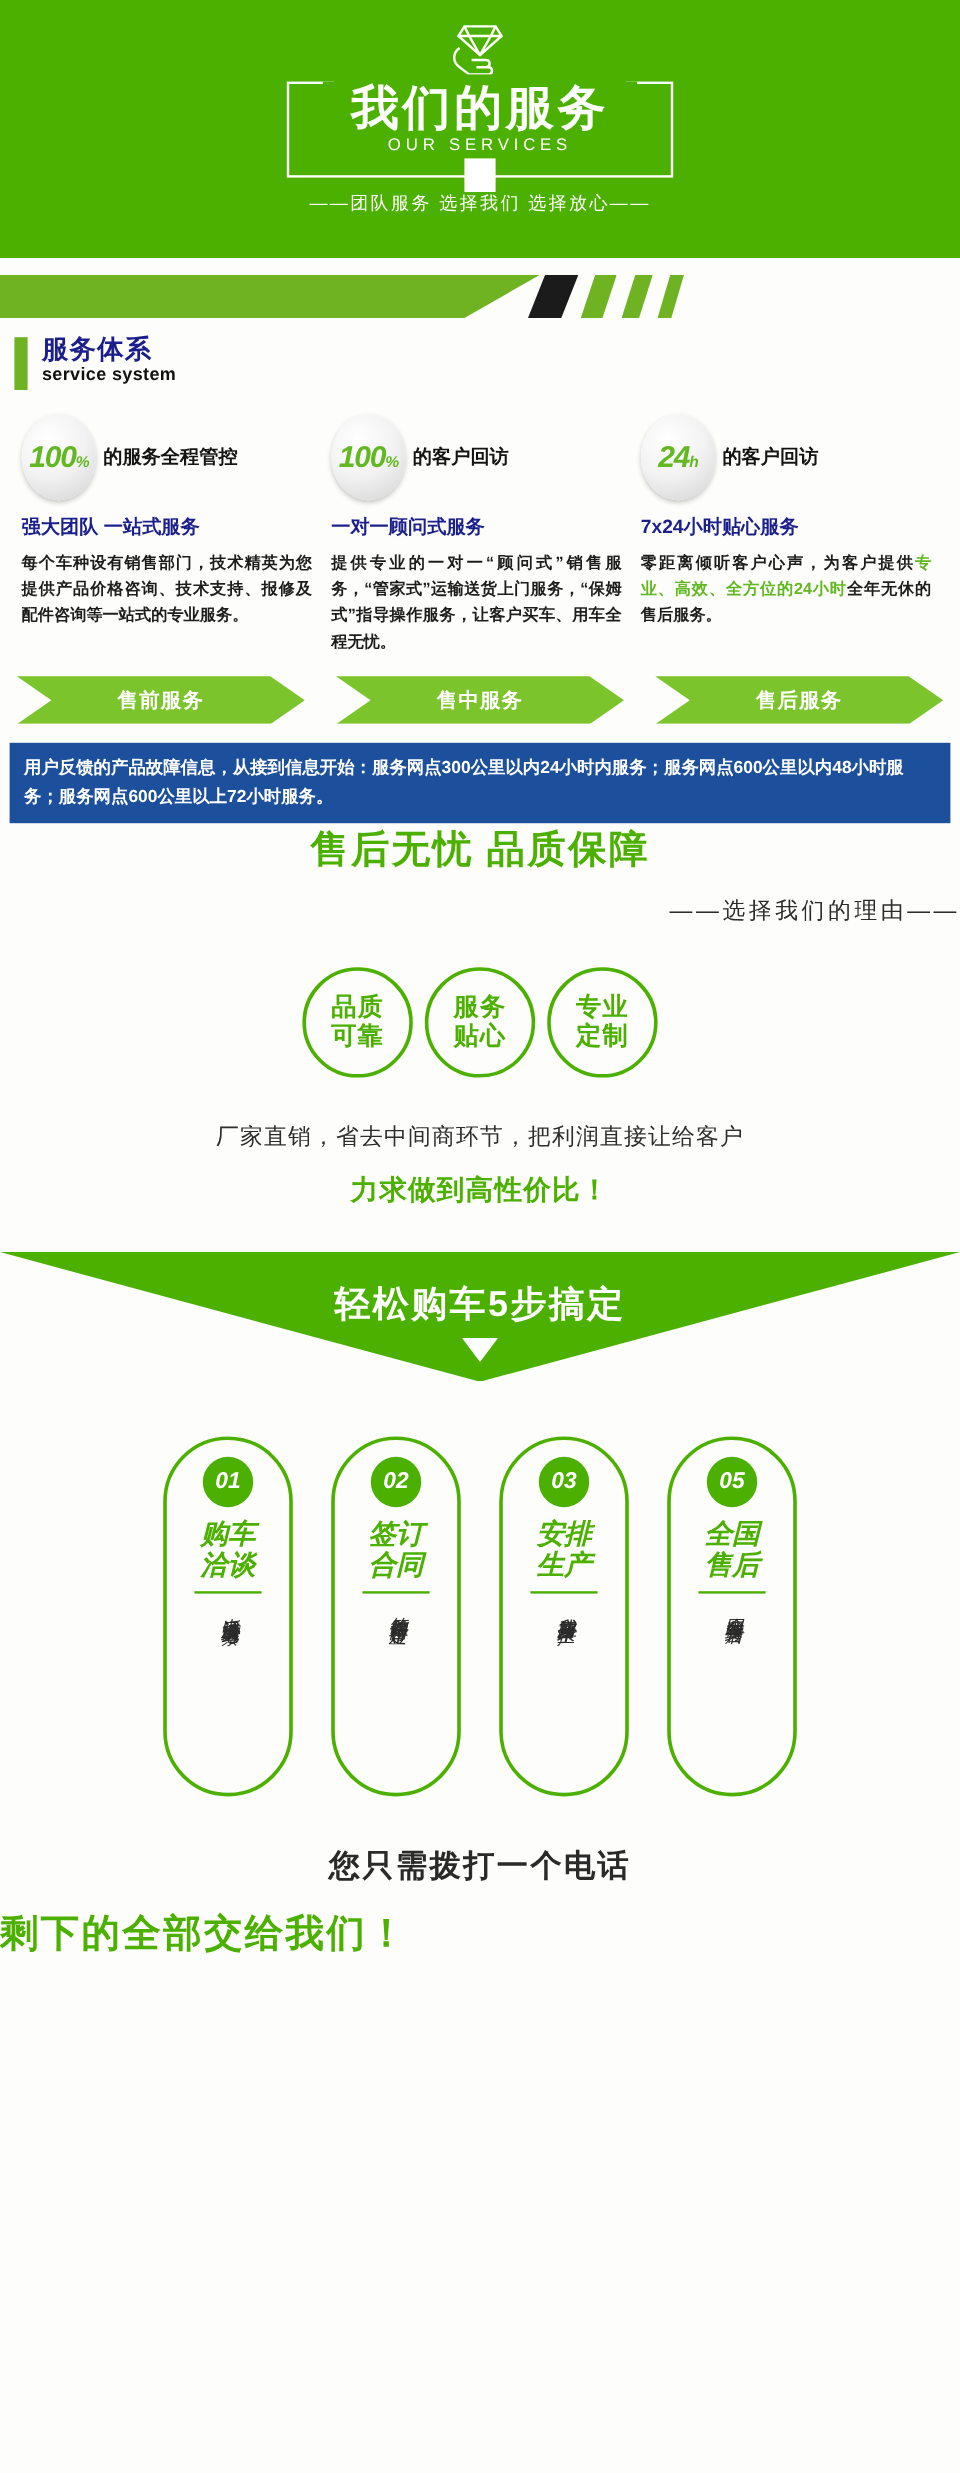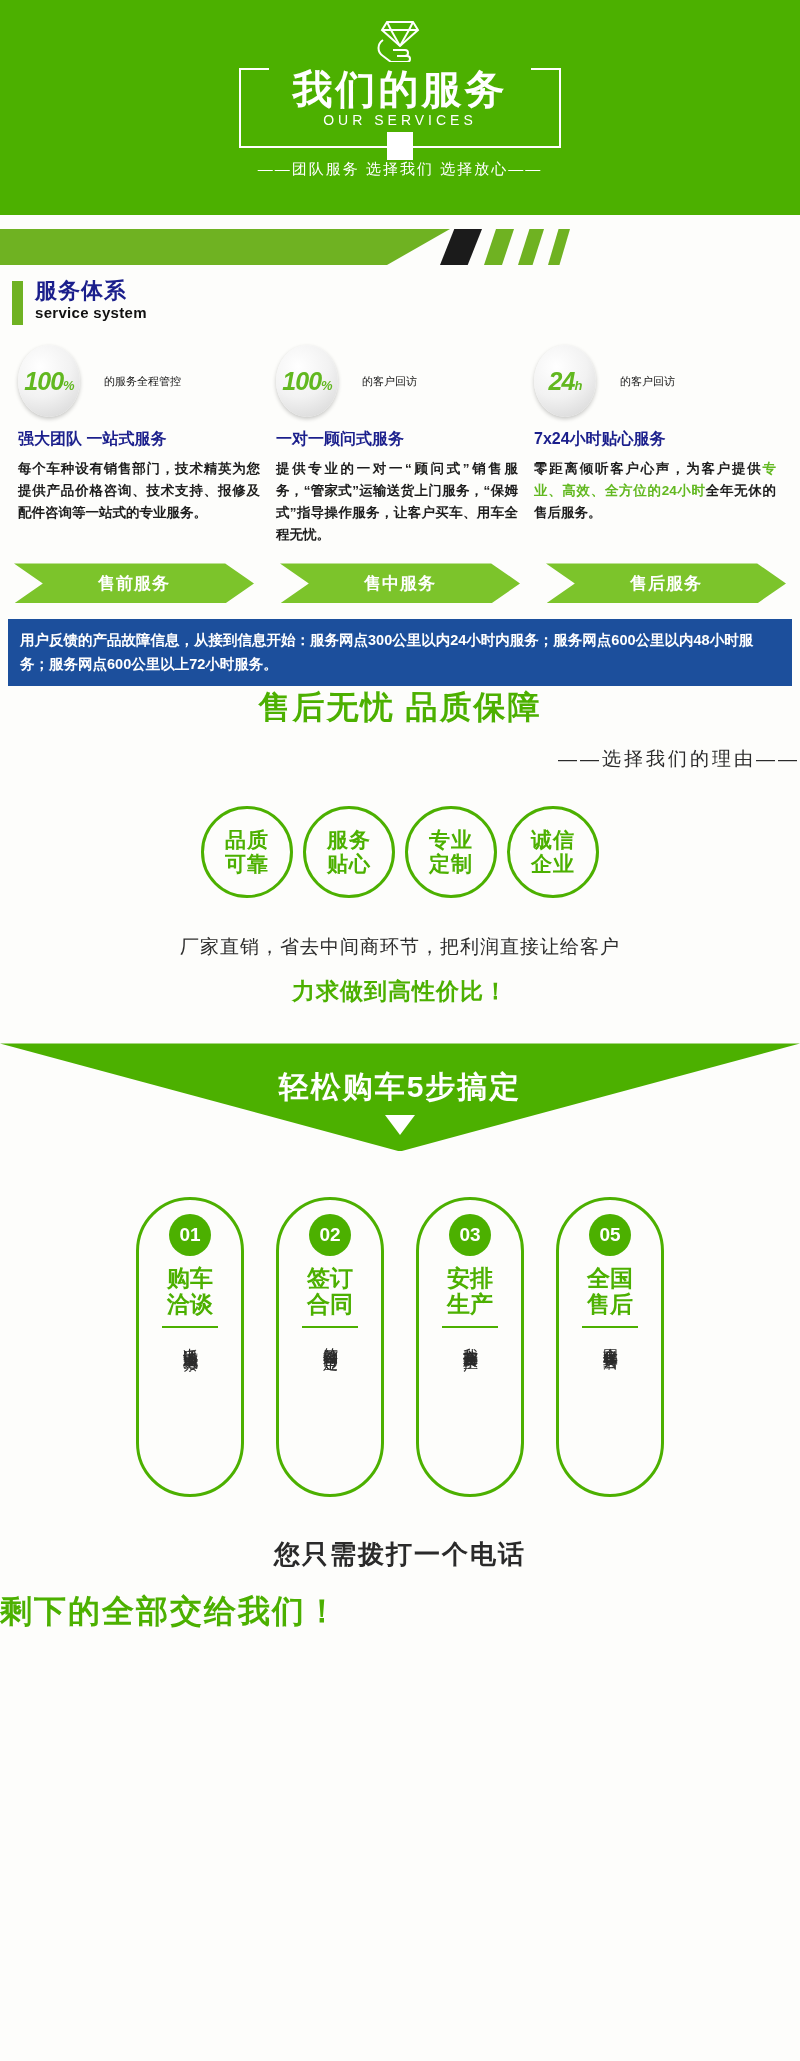--- a/index.html
+++ b/index.html
@@ -59,21 +59,21 @@
   .feat { width:266px; padding:0 8px; }
   .feat-head { display:flex; align-items:center; height:76px; }
   .oval {
     width:62px; height:72px; border-radius:50%;
     background:radial-gradient(circle at 36% 30%, #ffffff 0%, #f2f2f2 48%, #d2d2d2 100%);
     box-shadow:0 2px 4px rgba(0,0,0,.22);
     display:flex; align-items:center; justify-content:center; flex:0 0 auto;
   }
   .oval-txt { color:#62b820; font-size:25px; font-weight:bold; font-style:italic; letter-spacing:-1px; }
   .oval-txt sub { font-size:13px; vertical-align:baseline; }
-  .feat-head-txt { color:#141414; font-size:11px; font-weight:normal; letter-spacing:0; margin-left:24px; }
+  .feat-head-txt { color:#141414; font-size:16px; font-weight:bold; letter-spacing:0; margin-left:6px; }
   .feat-title { color:#1b1f8c; font-size:16px; font-weight:bold; margin:10px 0 8px 0; letter-spacing:0; }
   .feat-body { color:#1d1d1d; font-size:13.5px; line-height:1.62; text-align:justify; font-weight:bold; }
   .hl { color:#62b820; }
 
   
   .chev-row { display:flex; justify-content:space-between; padding:18px 14px 0 14px; }
   .chev {
     width:240px; height:40px; background:#7cc42b; color:#fff;
     font-size:17px; font-weight:bold; letter-spacing:1px;
     display:flex; align-items:center; justify-content:center;
@@ -111,21 +111,21 @@
     position:absolute; left:0; right:0; top:24px; text-align:center;
     color:#ffffff; font-size:30px; font-weight:bold; letter-spacing:2px;
   }
   .bigarrow-tri {
     position:absolute; left:50%; top:72px; transform:translateX(-50%);
     width:0; height:0; border-left:15px solid transparent; border-right:15px solid transparent;
     border-top:20px solid #ffffff;
   }
 
   
-  .steps { display:flex; justify-content:center; gap:32px; margin-top:24px; }
+  .steps { display:flex; justify-content:center; gap:32px; margin-top:24px;font-style:italic; }
   .step {
     width:108px; height:300px; border:3px solid #4cb000; border-radius:54px;
     display:flex; flex-direction:column; align-items:center; padding-top:14px;
   }
   .step-num {
     width:42px; height:42px; border-radius:50%; background:#4cb000; color:#fff;
     font-size:19px; font-weight:bold; display:flex; align-items:center; justify-content:center;
   }
   .step-title {
     color:#4cb000; font-size:23px; font-weight:bold; line-height:1.1;
@@ -233,24 +233,20 @@
     <span>可靠</span>
   </div>
   <div class="badge">
     <span>服务</span>
     <span>贴心</span>
   </div>
   <div class="badge">
     <span>专业</span>
     <span>定制</span>
   </div>
-  <div class="badge">
-    <span>诚信</span>
-    <span>企业</span>
-  </div>
 </div>
 
 <div class="promo1">厂家直销，省去中间商环节，把利润直接让给客户</div>
 <div class="promo2">力求做到高性价比！</div>
 
 <div class="bigarrow-wrap">
   <div class="bigarrow"></div>
   <div class="bigarrow-txt">轻松购车5步搞定</div>
   <div class="bigarrow-tri"></div>
 </div>

